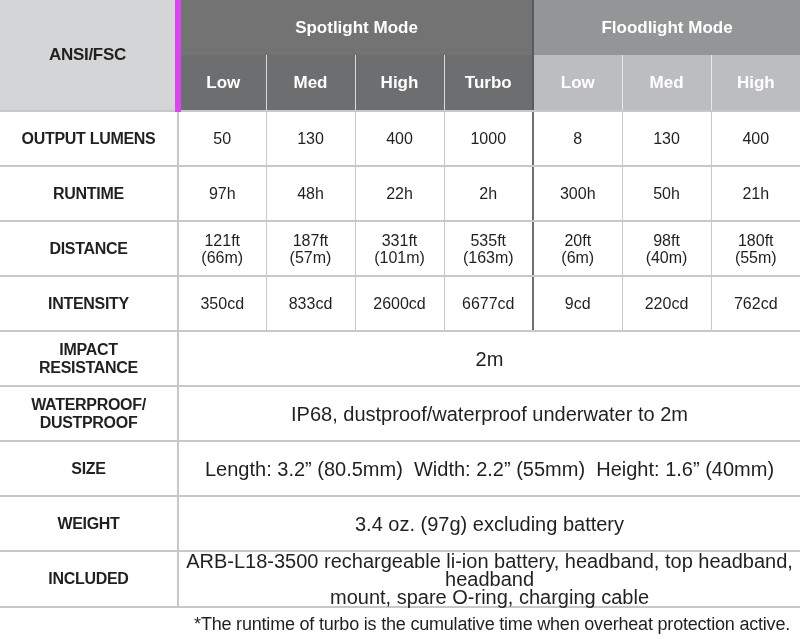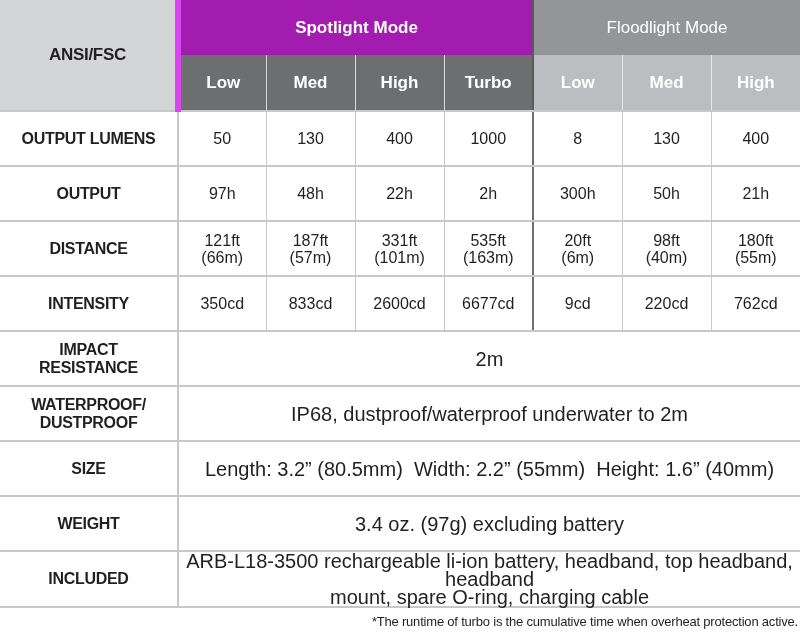--- a/index.html
+++ b/index.html
@@ -2,34 +2,34 @@
 <html><head>
 <meta charset="utf-8">
 <style>
   html, body { margin: 0; padding: 0; background: #ffffff; }
   body { width: 800px; height: 639px; position: relative; overflow: hidden;
          font-family: "Liberation Sans", sans-serif; color: #231f20; }
   table.spec { position: absolute; left: 0; top: 0; width: 800px; border-collapse: collapse; table-layout: fixed; }
   table.spec td, table.spec th { text-align: center; vertical-align: middle; padding: 0; }
   .corner { background: #d4d5d6; font-weight: bold; font-size: 17px; letter-spacing: -0.3px;
             border-bottom: 2px solid #c8c8c8; border-right: 6px solid #d946ef; }
-  .spot-head { background: #a21caf; color: #fff; font-weight: bold; font-size: 17px; height: 55px; }
-  .flood-head { background: #939597; color: #fff; font-weight: normal; font-size: 17px; height: 55px; border-left: 2px solid #5a5a5a; }
+  .spot-head { background: #737373; color: #fff; font-weight: bold; font-size: 17px; height: 55px; }
+  .flood-head { background: #939597; color: #fff; font-weight: bold; font-size: 17px; height: 55px; border-left: 2px solid #5a5a5a; }
   .spot-sub { background: #6d6e70; color: #fff; font-weight: bold; font-size: 17px; height: 55px;
               border-left: 1px solid #d8d8d8; border-bottom: 2px solid #c8c8c8; }
   .flood-sub { background: #bcbdc0; color: #fff; font-weight: bold; font-size: 17px; height: 55px;
                border-left: 1px solid #e8e8e8; border-bottom: 2px solid #c8c8c8; }
   .flood-sub.first { border-left: 2px solid #5a5a5a; }
   .rowlabel { font-weight: bold; font-size: 16px; letter-spacing: -0.3px; line-height: 18px;
               border-bottom: 2px solid #c8c8c8; border-right: 2px solid #c8c8c8; }
   .cell { font-size: 16px; line-height: 17px; border-bottom: 2px solid #c8c8c8; border-left: 1px solid #c8c8c8; margin-top: 14px; }
   .cell.divider { border-left: 2px solid #6d6e70; }
   tr.data { height: 55px; }
   .span-cell { font-size: 20px; line-height: 18px; border-bottom: 2px solid #c8c8c8; }
-  .footnote { position: absolute; right: 2px; top: 614px; font-size: 13px; letter-spacing: -0.2px; margin-left: 44px; }
+  .footnote { position: absolute; right: 10px; top: 614px; font-size: 18px; letter-spacing: -0.2px; margin-left: 44px; }
 </style>
 </head>
 <body>
 
 <table class="spec">
   <colgroup>
     <col style="width:178px">
       <col style="width:88px">
       <col style="width:89px">
       <col style="width:89px">
@@ -58,21 +58,21 @@
     <td class="rowlabel">OUTPUT LUMENS</td>
     <td class="cell">50</td>
     <td class="cell">130</td>
     <td class="cell">400</td>
     <td class="cell">1000</td>
     <td class="cell divider">8</td>
     <td class="cell">130</td>
     <td class="cell">400</td>
   </tr>
   <tr class="data">
-    <td class="rowlabel">OUTPUT</td>
+    <td class="rowlabel">RUNTIME</td>
     <td class="cell">97h</td>
     <td class="cell">48h</td>
     <td class="cell">22h</td>
     <td class="cell">2h</td>
     <td class="cell divider">300h</td>
     <td class="cell">50h</td>
     <td class="cell">21h</td>
   </tr>
   <tr class="data">
     <td class="rowlabel">DISTANCE</td>

